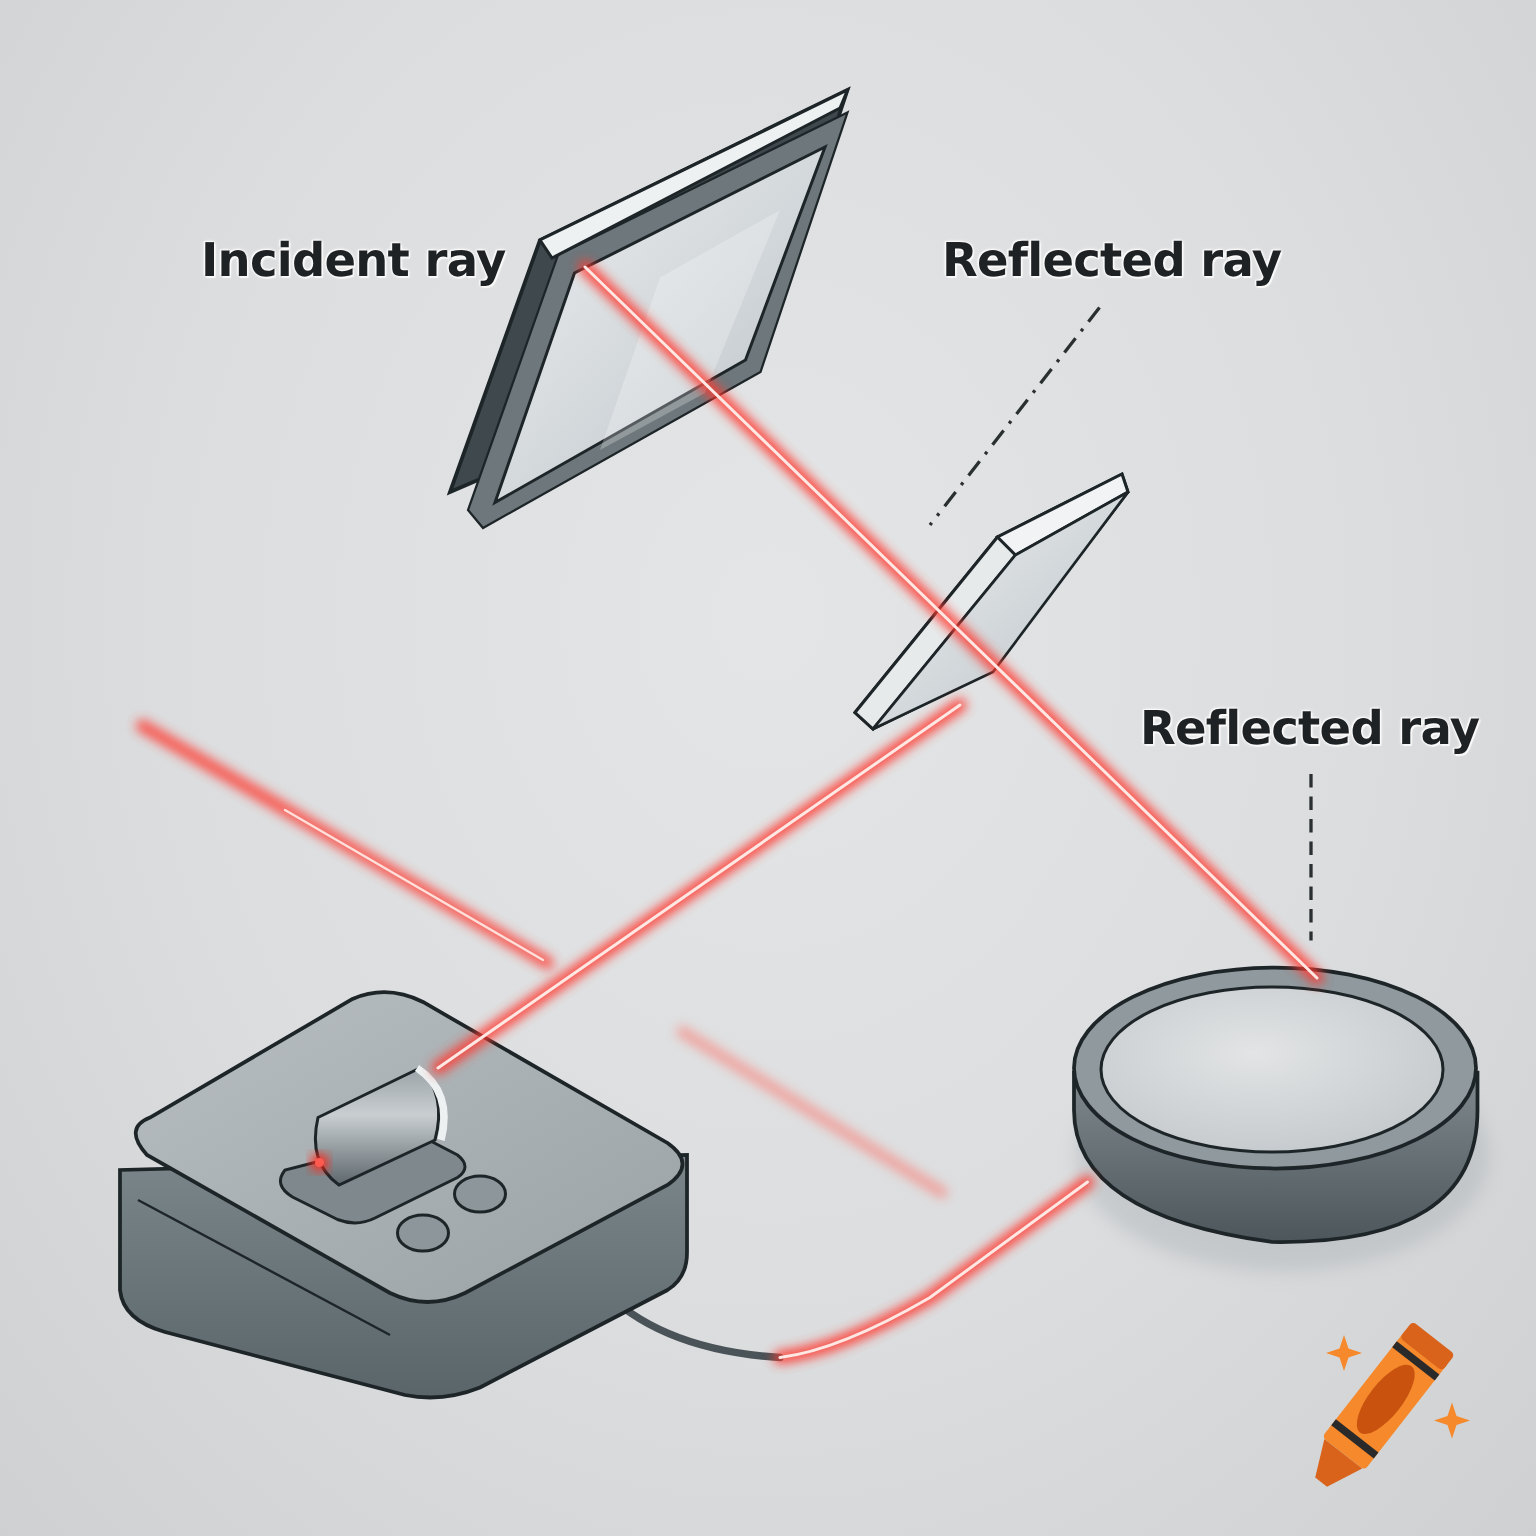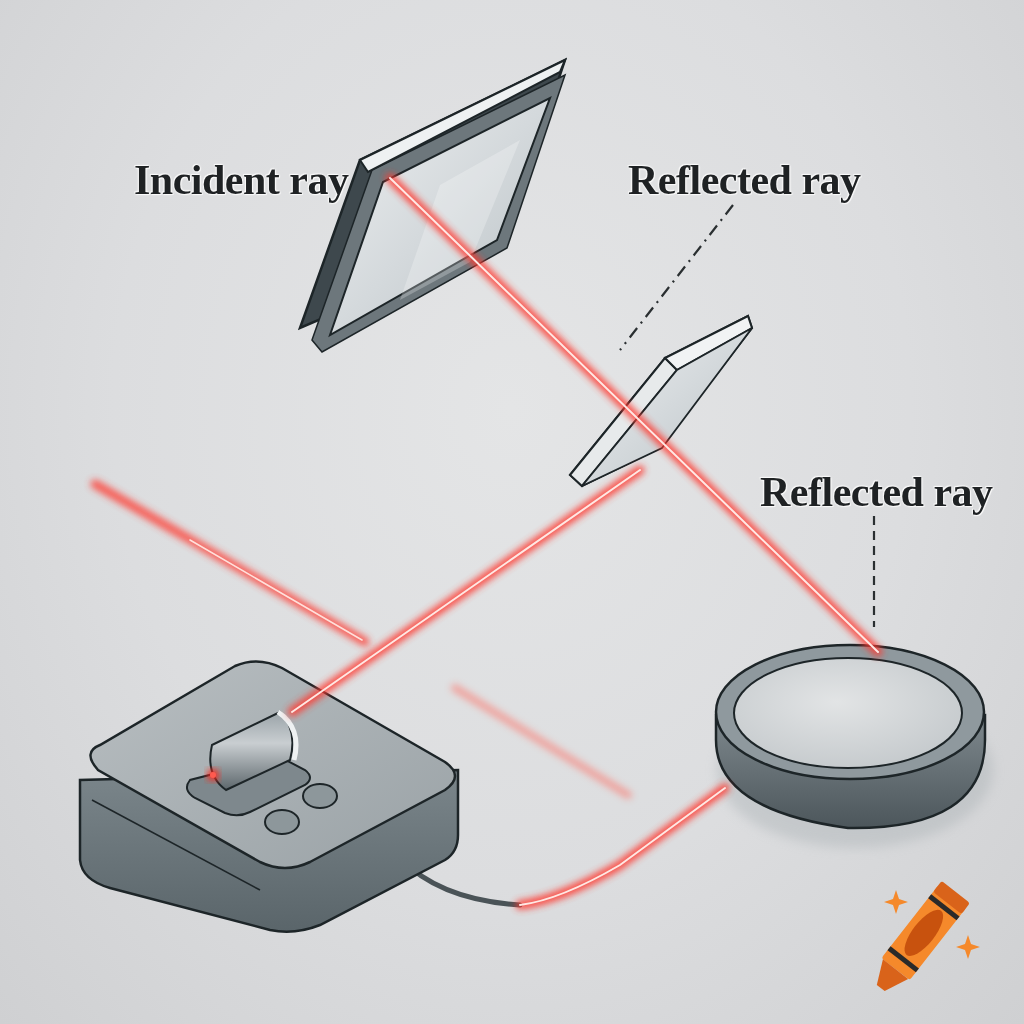--- a/index.html
+++ b/index.html
@@ -1,20 +1,20 @@
 <!DOCTYPE html>
 <html><head>
 <meta charset="utf-8">
 <style>
   html,body{margin:0;padding:0;}
   body{width:1024px;height:1024px;overflow:hidden;background:#d9dadb;font-family:"DejaVu Sans","Liberation Sans",sans-serif;}
   .stage{position:relative;width:1024px;height:1024px;background:radial-gradient(ellipse at 50% 40%,#e4e5e6 0%,#dcdddf 55%,#cfd0d2 100%);}
   svg.scene{position:absolute;left:0;top:0;width:1024px;height:1024px;}
-  .label{position:absolute;font-weight:bold;font-size:42px;color:#1f2224;letter-spacing:-0.5px;
-    text-shadow:0 0 2px #fff,0 0 3px #fff,1px 1px 0 #f4f4f4,-1px -1px 0 #f4f4f4;white-space:nowrap;font-family:Liberation Serif, serif;}
+  .label{position:absolute;font-weight:bold;font-size:31px;color:#1f2224;letter-spacing:-0.5px;
+    text-shadow:0 0 2px #fff,0 0 3px #fff,1px 1px 0 #f4f4f4,-1px -1px 0 #f4f4f4;white-space:nowrap;}
   #lbl-incident{left:134px;top:156px;}
   #lbl-reflected-1{left:628px;top:156px;}
   #lbl-reflected-2{left:760px;top:468px;}
 </style>
 </head>
 <body>
 
 <div class="stage">
   <svg class="scene" viewBox="0 0 1024 1024">
     <defs>

